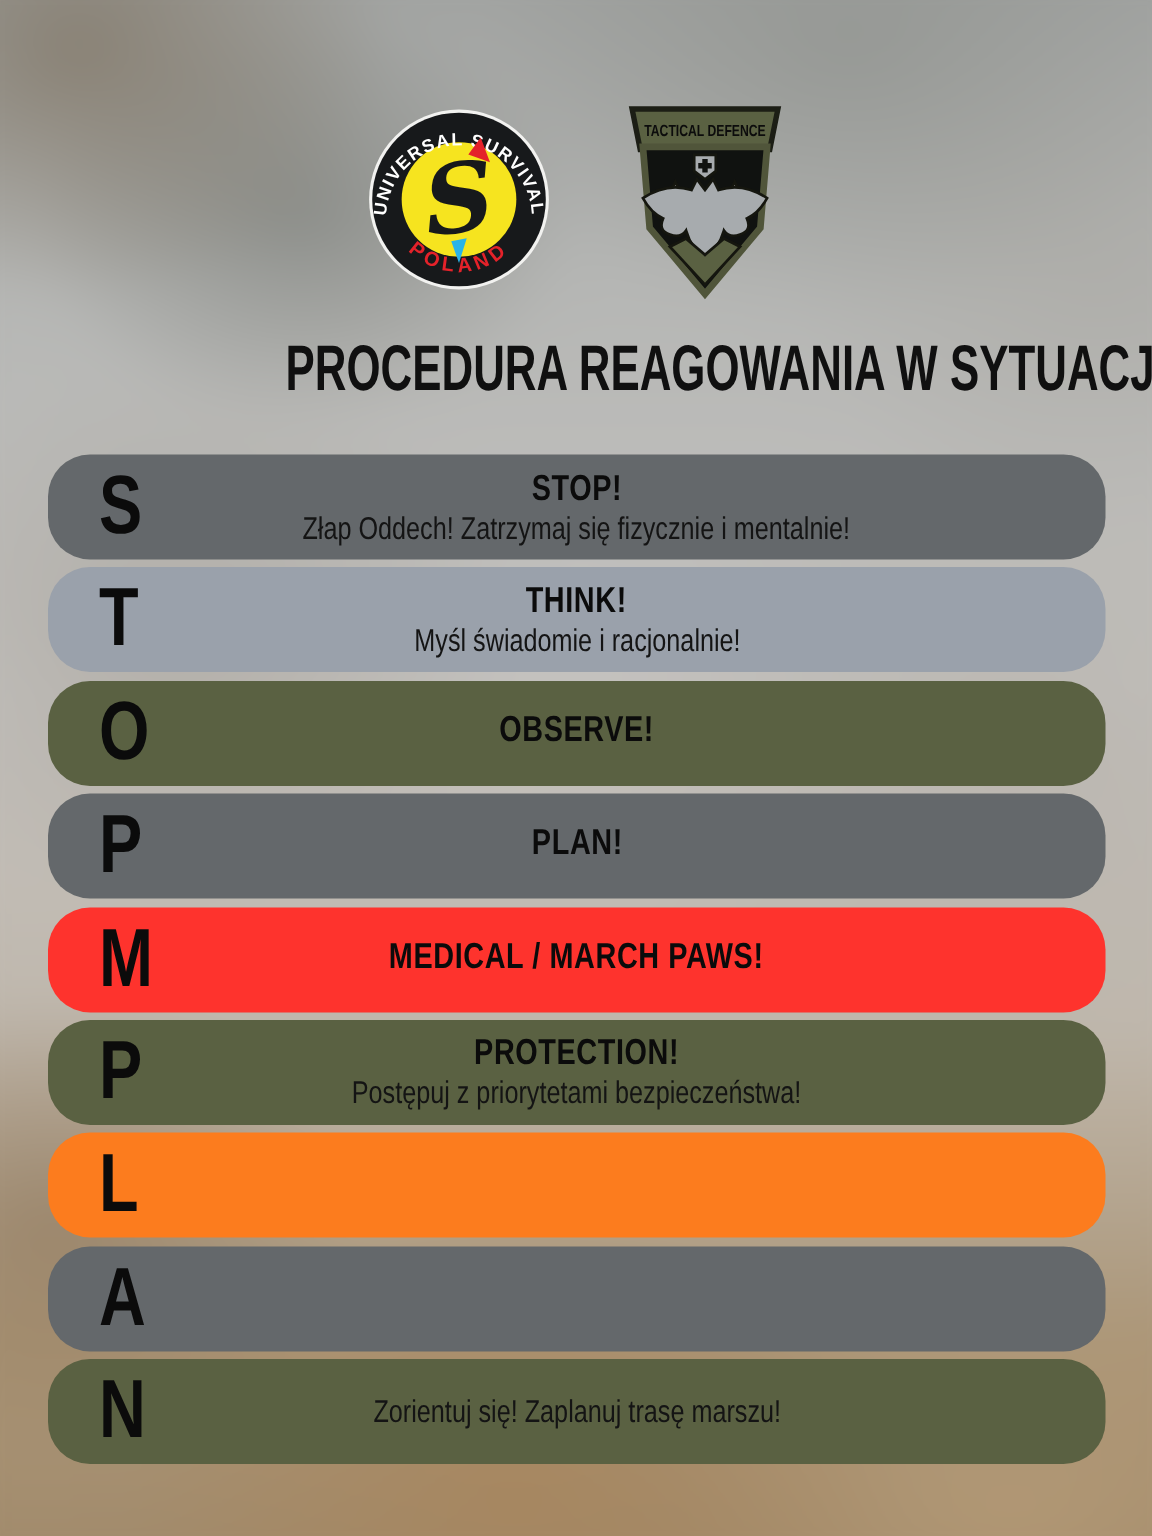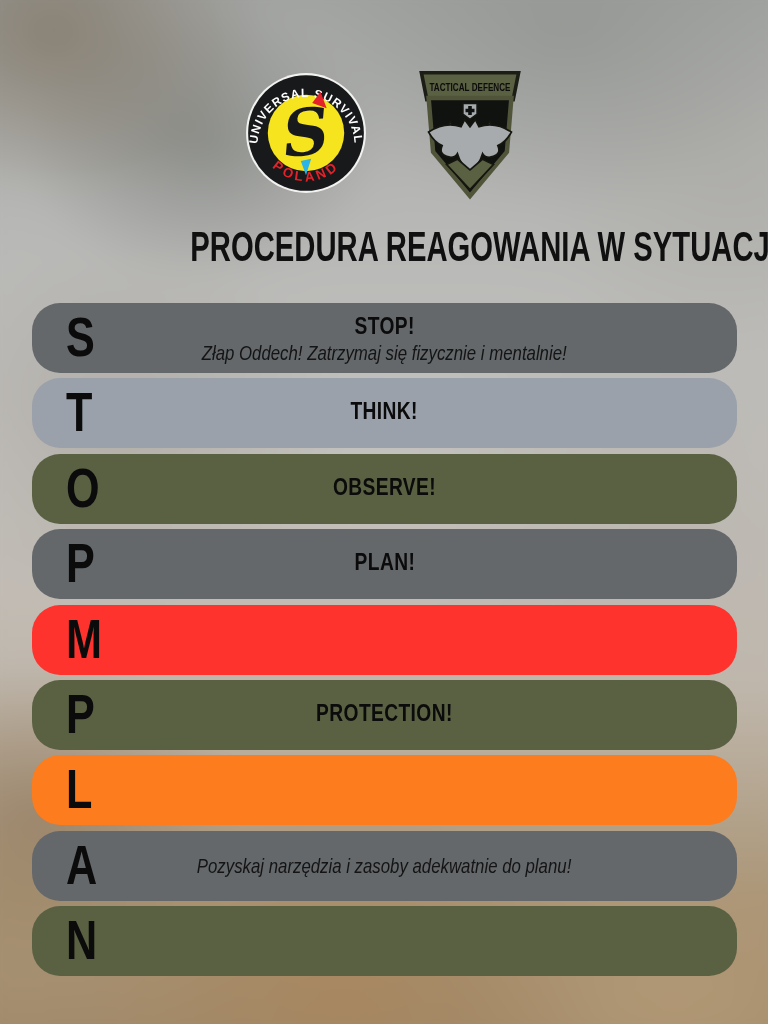--- a/index.html
+++ b/index.html
@@ -41,21 +41,21 @@
   .row .letter{
     position:absolute;left:34px;top:50%;
     transform:translateY(-52%) scale(.8,1.02);transform-origin:left center;
     font-size:54px;font-weight:700;color:#0b0b0b;line-height:1;
   }
   .row .heading{line-height:1;margin-bottom:4px;white-space:nowrap;}
   .row .heading span{
     display:inline-block;transform:scaleX(.8);transform-origin:center;
     font-size:24px;font-weight:700;color:#0b0b0b;letter-spacing:.5px;
   }
-  .row .sub{line-height:1;white-space:nowrap;font-style:italic;}
+  .row .sub{line-height:1;white-space:nowrap;}
   .row .sub span{
     display:inline-block;transform:scaleX(.8);transform-origin:center;
     font-size:21px;font-weight:400;color:#141414;
   }
   .us-mono{font-family:"DejaVu Serif",serif;font-style:italic;font-weight:700;}
 </style>
 </head>
 <body>
 
 <div class="canvas">
@@ -109,40 +109,43 @@
 
   <div class="rows">
     <div class="row" style="background-color: rgb(100, 104, 107);">
       <span class="letter">S</span>
       <div class="heading"><span>STOP!</span></div>
       <div class="sub"><span>Złap Oddech! Zatrzymaj się fizycznie i mentalnie!</span></div>
     </div>
     <div class="row" style="background-color: rgb(154, 161, 171);">
       <span class="letter">T</span>
       <div class="heading"><span>THINK!</span></div>
+      <div class="sub"><span>Myśl świadomie i racjonalnie!</span></div>
     </div>
     <div class="row" style="background-color: rgb(90, 97, 66);">
       <span class="letter">O</span>
       <div class="heading"><span>OBSERVE!</span></div>
     </div>
     <div class="row" style="background-color: rgb(100, 104, 107);">
       <span class="letter">P</span>
       <div class="heading"><span>PLAN!</span></div>
     </div>
     <div class="row" style="background-color: rgb(254, 51, 45);">
       <span class="letter">M</span>
+      <div class="heading"><span>MEDICAL / MARCH PAWS!</span></div>
     </div>
     <div class="row" style="background-color: rgb(90, 97, 66);">
       <span class="letter">P</span>
       <div class="heading"><span>PROTECTION!</span></div>
+      <div class="sub"><span>Postępuj z priorytetami bezpieczeństwa!</span></div>
     </div>
     <div class="row" style="background-color: rgb(252, 124, 30);">
       <span class="letter">L</span>
     </div>
     <div class="row" style="background-color: rgb(100, 104, 107);">
       <span class="letter">A</span>
-      <div class="sub"><span>Pozyskaj narzędzia i zasoby adekwatnie do planu!</span></div>
     </div>
     <div class="row" style="background-color: rgb(90, 97, 66);">
       <span class="letter">N</span>
+      <div class="sub"><span>Zorientuj się! Zaplanuj trasę marszu!</span></div>
     </div>
   </div>
 </div>
 
 </body></html>

